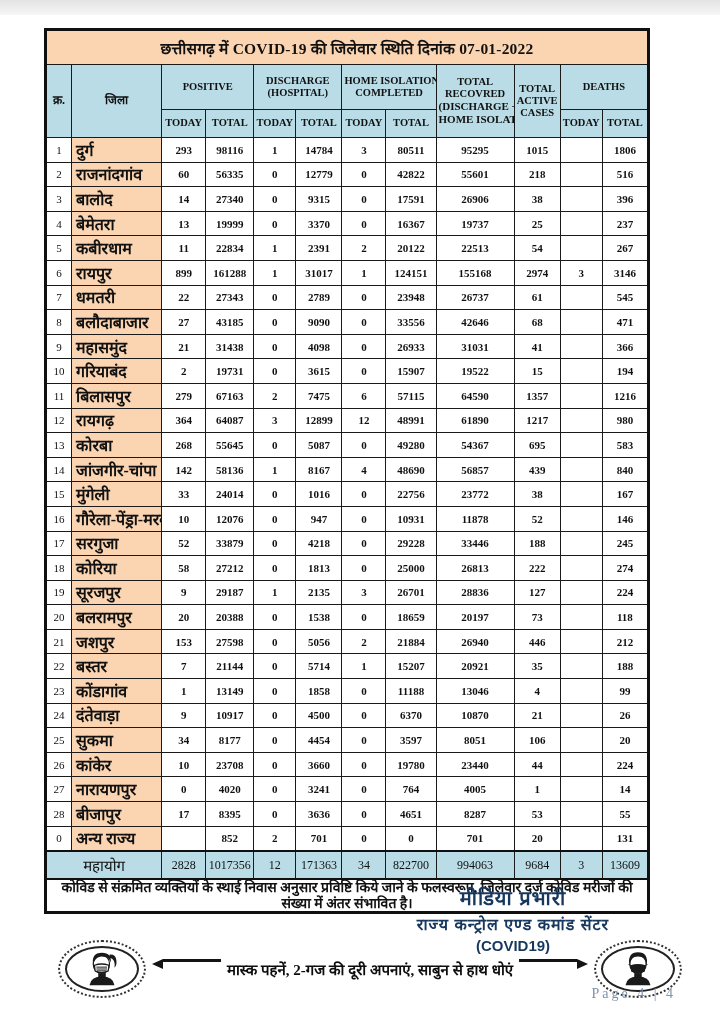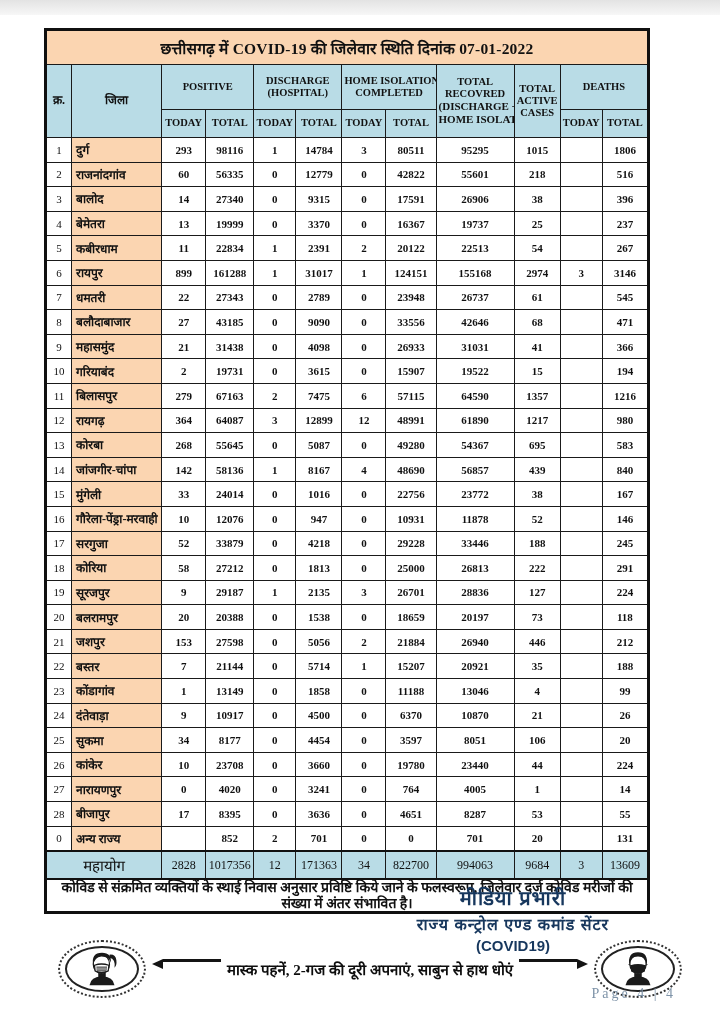--- a/index.html
+++ b/index.html
@@ -20,21 +20,21 @@
     height:33px;letter-spacing:.2px;}
   thead th{background:var(--header_blue);font-weight:bold;font-size:10.5px;line-height:1.15;}
   .tier1 th{height:44px;}
   .tier2 th{height:27px;}
   th .sub{display:block;font-size:11px;font-weight:bold;}
   th .l2{display:block;}
   .hindi-head{font-size:12px;}
   tbody td{height:23.6px;font-weight:bold;font-size:11px;}
   tbody td.sno{font-weight:normal;font-size:11px;}
   tbody td.district{background:var(--peach);text-align:left;padding-left:4px;
-    font-size:12px;font-weight:600;}
+    font-size:16px;font-weight:600;}
   tr.total-row td{background:var(--header_blue);font-size:12px;font-weight:normal;
     height:26px;border-top:2.5px solid #101010;margin-top:18px;}
   tr.total-row td.label{font-size:15px;}
   .footnote-row td{height:23px;font-weight:bold;font-size:14px;
     border-top:2.5px solid #101010;white-space:normal;line-height:1.1;}
   
   .signature{position:absolute;top:884px;right:42px;width:330px;text-align:center;
     color:var(--signature_navy);font-weight:bold;
     font-family:"Liberation Sans","DejaVu Sans",sans-serif;}
   .signature .l1{font-size:20px;letter-spacing:1px;}
@@ -364,21 +364,21 @@
         <td class="district">कोरिया</td>
         <td>58</td>
         <td>27212</td>
         <td>0</td>
         <td>1813</td>
         <td>0</td>
         <td>25000</td>
         <td>26813</td>
         <td>222</td>
         <td></td>
-        <td>291</td>
+        <td>274</td>
       </tr>
       <tr>
         <td class="sno">19</td>
         <td class="district">सूरजपुर</td>
         <td>9</td>
         <td>29187</td>
         <td>1</td>
         <td>2135</td>
         <td>3</td>
         <td>26701</td>

